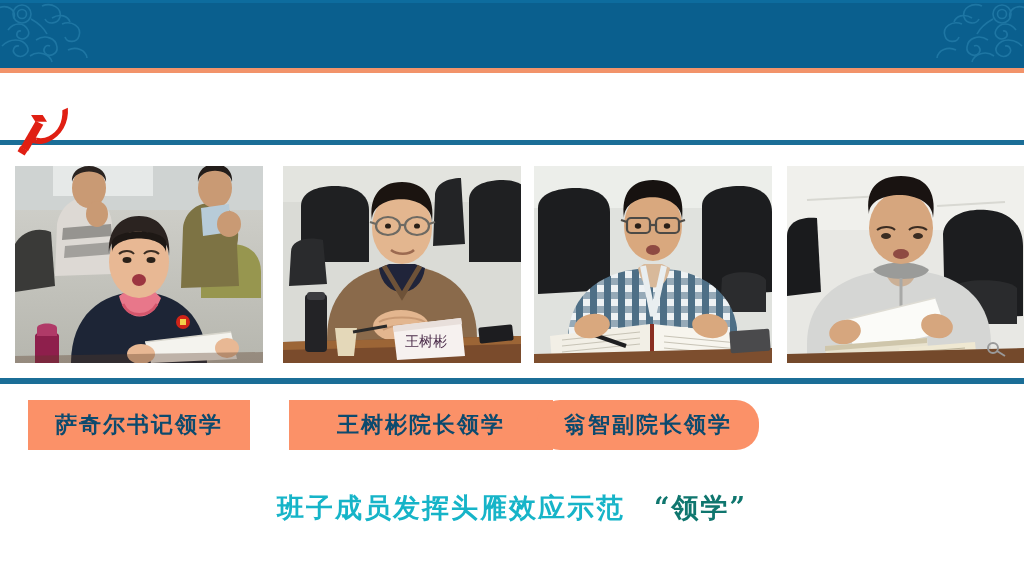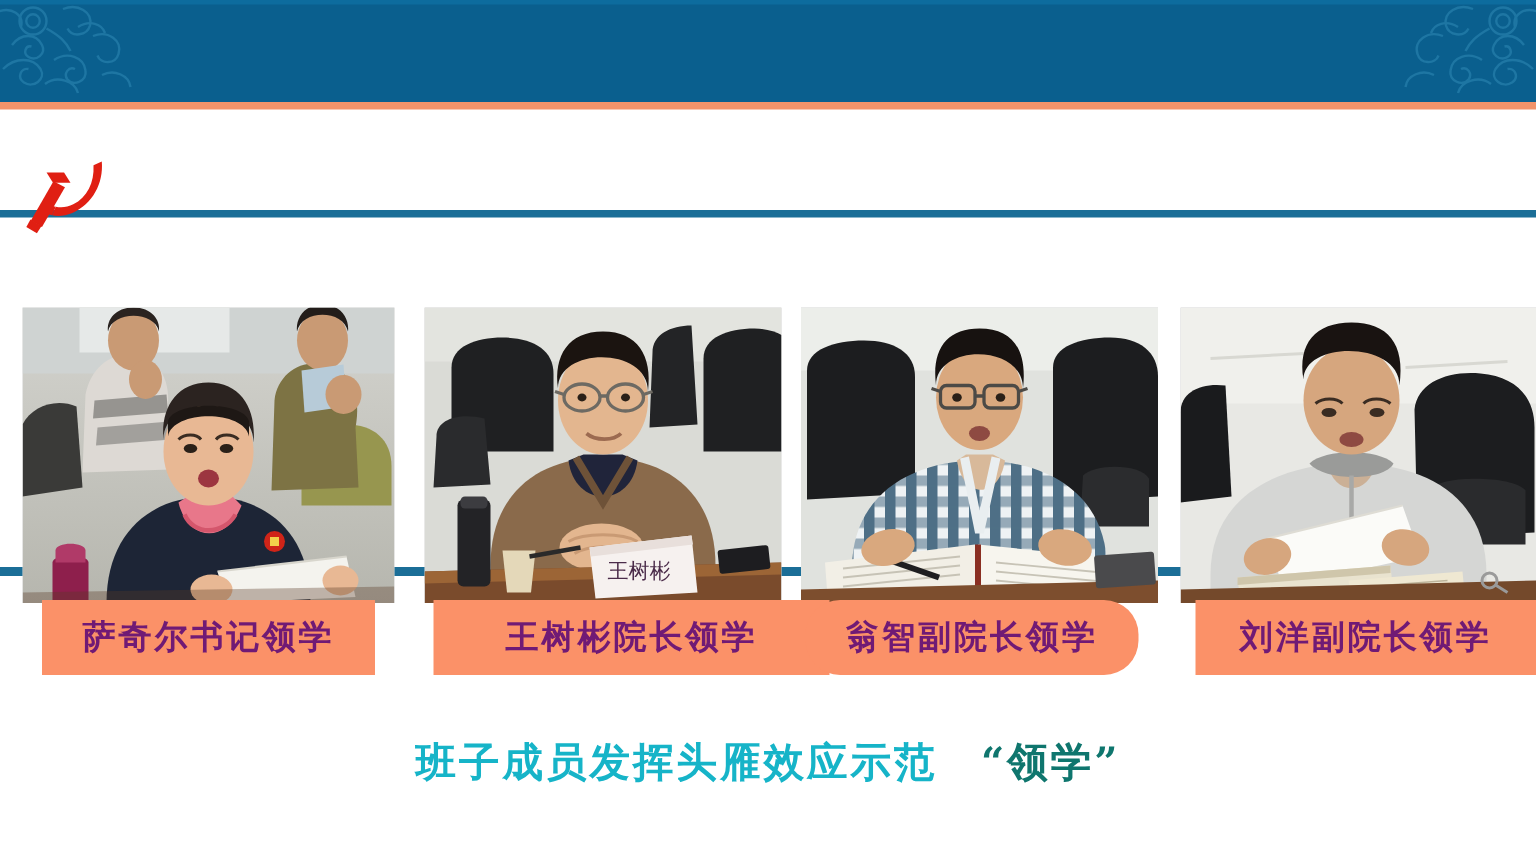--- a/index.html
+++ b/index.html
@@ -82,21 +82,20 @@
   }
 
   
   .photo-row {
     position: absolute;
     left: 0;
     top: 166px;
     width: 1024px;
     height: 197px;
     z-index: 4;
-    margin-top: 39px;
   }
   .photo {
     position: absolute;
     top: 0;
     height: 197px;
     overflow: hidden;
     background: #d8d8d8;
   }
   .photo-inner {
     position: absolute;
@@ -130,21 +129,21 @@
     height: 50px;
     background: #fb9168;
     display: flex;
     align-items: center;
     justify-content: center;
   }
   .caption-text {
     font-family: "DejaVu Serif", "Liberation Serif", serif;
     font-size: 22px;
     font-weight: bold;
-    color: #701a75;
+    color: #0c4a6e;
     letter-spacing: 2px;
     white-space: nowrap;
     text-align: right;
   }
 
   
   .footer-title {
     position: absolute;
     left: 0;
     top: 490px;
@@ -443,22 +442,19 @@
   <div class="caption-row">
     <div class="caption-box" style="left:28px; width:222px;">
       <span class="caption-text">萨奇尔书记领学</span>
     </div>
     <div class="caption-box" style="left:289px; width:264px;">
       <span class="caption-text">王树彬院长领学</span>
     </div>
     <div class="caption-box" style="left:537px; width:222px;border-radius:23px;">
       <span class="caption-text">翁智副院长领学</span>
     </div>
-    <div class="caption-box" style="left:797px; width:227px;">
-      <span class="caption-text">刘洋副院长领学</span>
-    </div>
   </div>
 
   <div class="footer-title">
     <span class="ft-teal">班子成员发挥头雁效应示范　</span><span class="ft-red">“领学”</span>
   </div>
 
 </div>
 
 </body></html>

